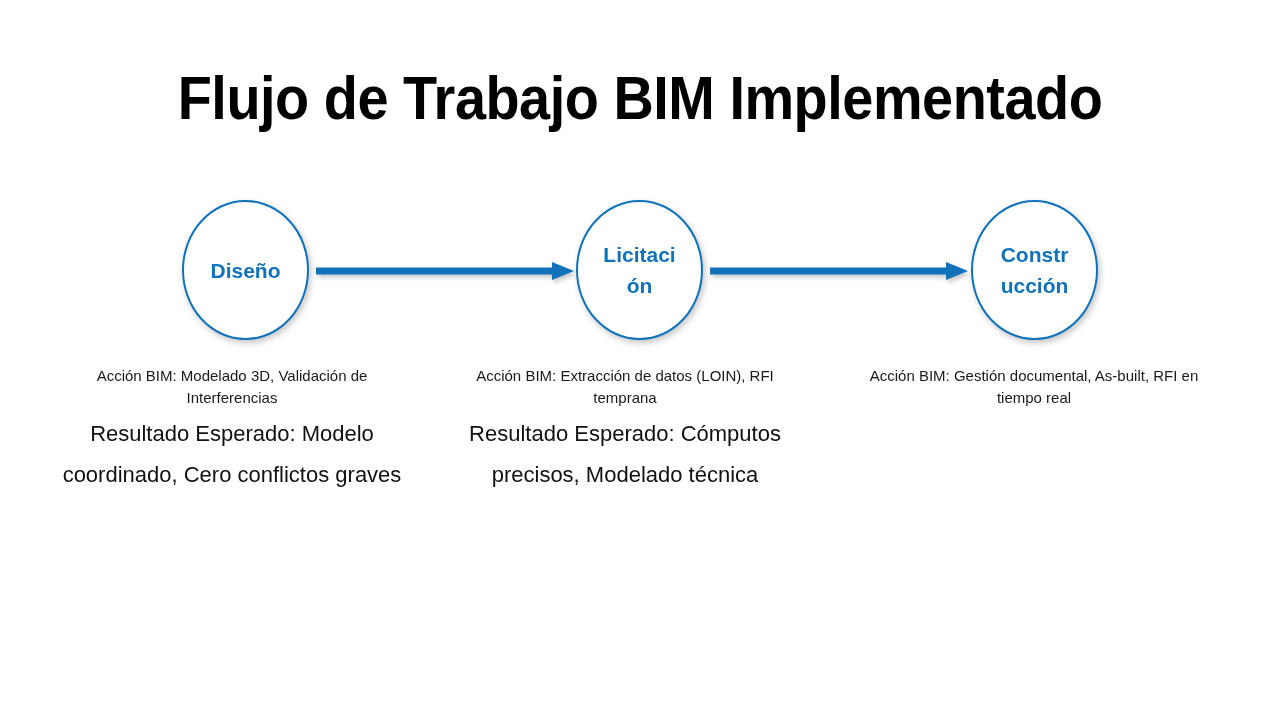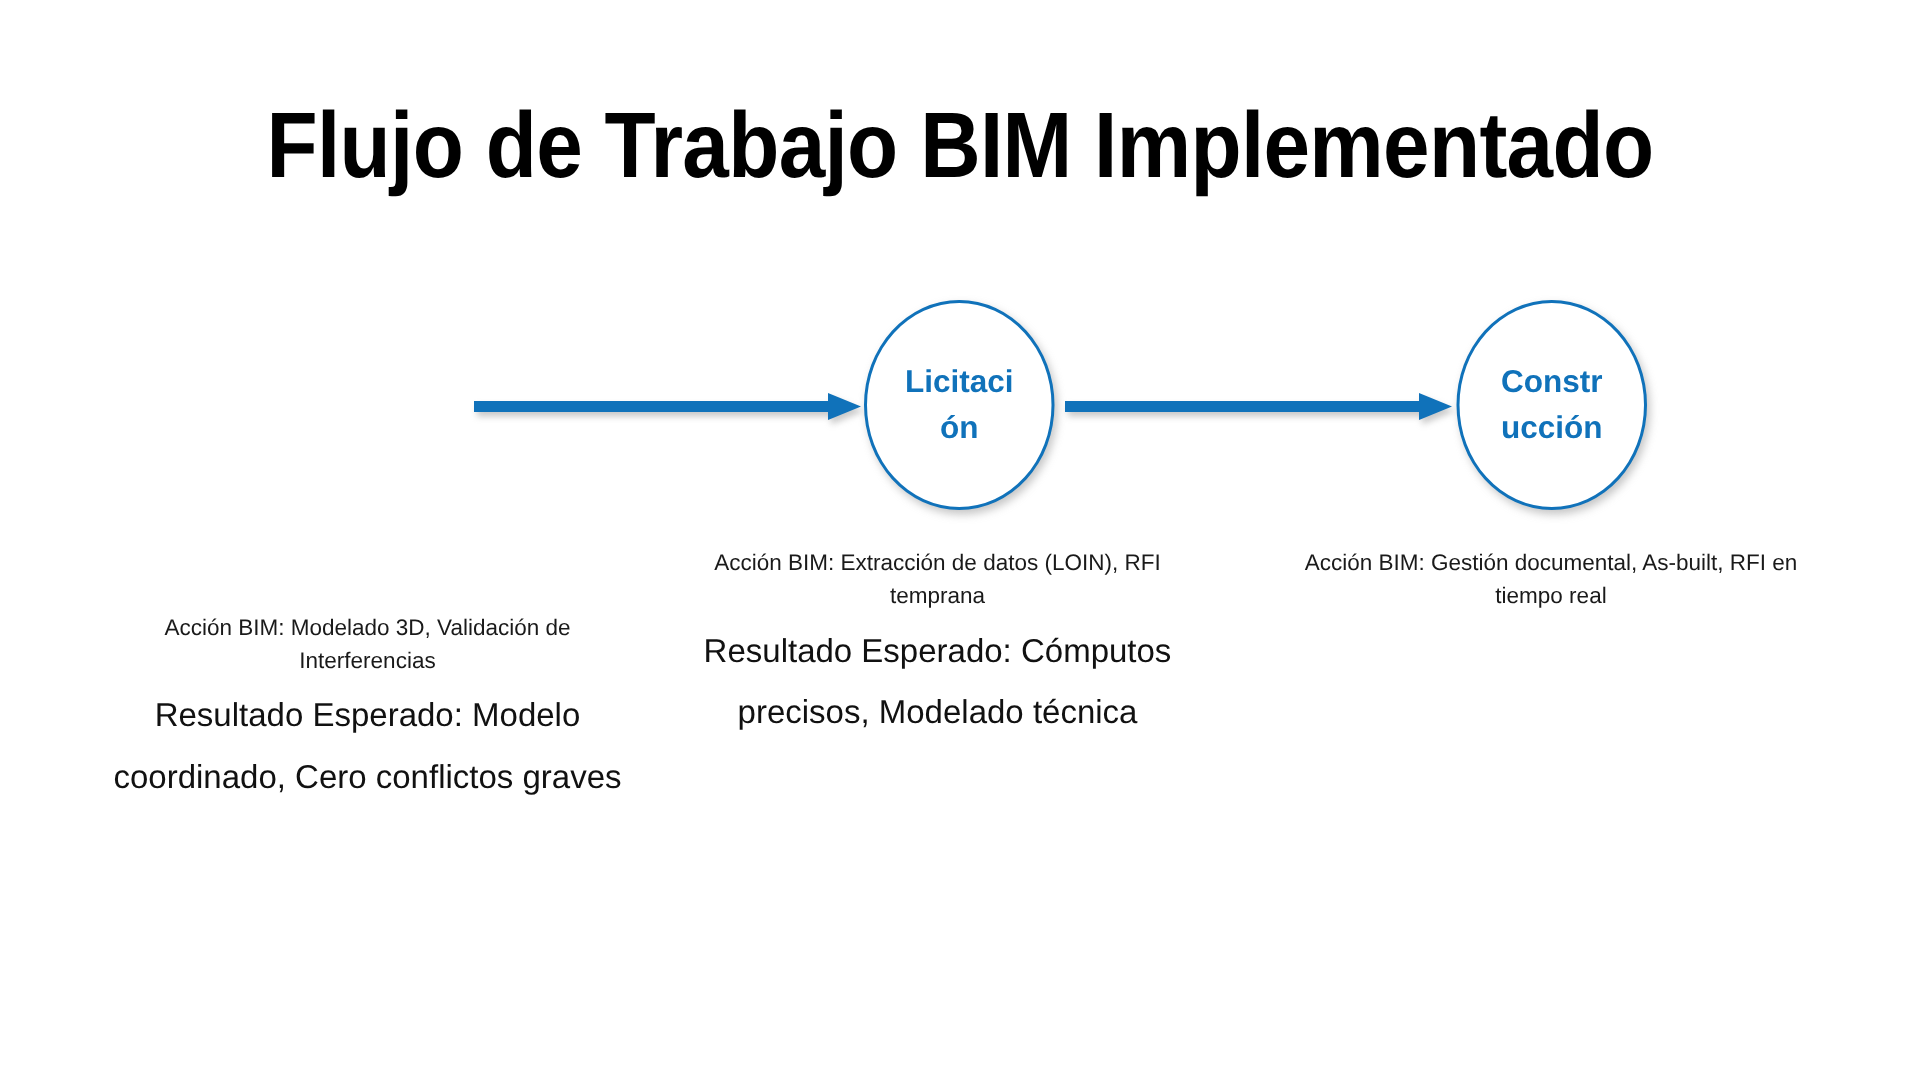--- a/index.html
+++ b/index.html
@@ -90,21 +90,21 @@
   #connector-1 { left: 316px; width: 258px; }
   #connector-2 { left: 710px; width: 258px; }
   .connector svg { display: block; }
 
   
   .caption {
     position: absolute;
     top: 365px;
     text-align: center;
   }
-  #caption-1 { left: 60px;  width: 370px; margin-top: 43px; }
+  #caption-1 { left: 47px;  width: 370px; }
   #caption-2 { left: 440px; width: 370px; }
   #caption-3 { left: 849px; width: 370px; }
 
   .caption-action {
     font-family: "Liberation Sans", sans-serif;
     font-size: 15px;
     line-height: 22px;
     color: #1a1a1a;
     margin: 0 0 4px 0;
     padding: 0 8px;
@@ -120,20 +120,23 @@
 </style>
 </head>
 <body>
 
 <div class="slide">
 
   <div class="slide-title">Flujo de Trabajo BIM Implementado</div>
 
   <div class="flow">
 
+    <div class="node" id="node-1">
+      <span class="node-label">Diseño</span>
+    </div>
 
     <div class="connector" id="connector-1">
       <svg width="258" height="18" viewBox="0 0 258 18" xmlns="http://www.w3.org/2000/svg">
         <path d="M0 5.4 H236 V0 L258 9 L236 18 V12.6 H0 Z" fill="#1072BA"></path>
       </svg>
     </div>
 
     <div class="node" id="node-2">
       <span class="node-label">Licitación</span>
     </div>

